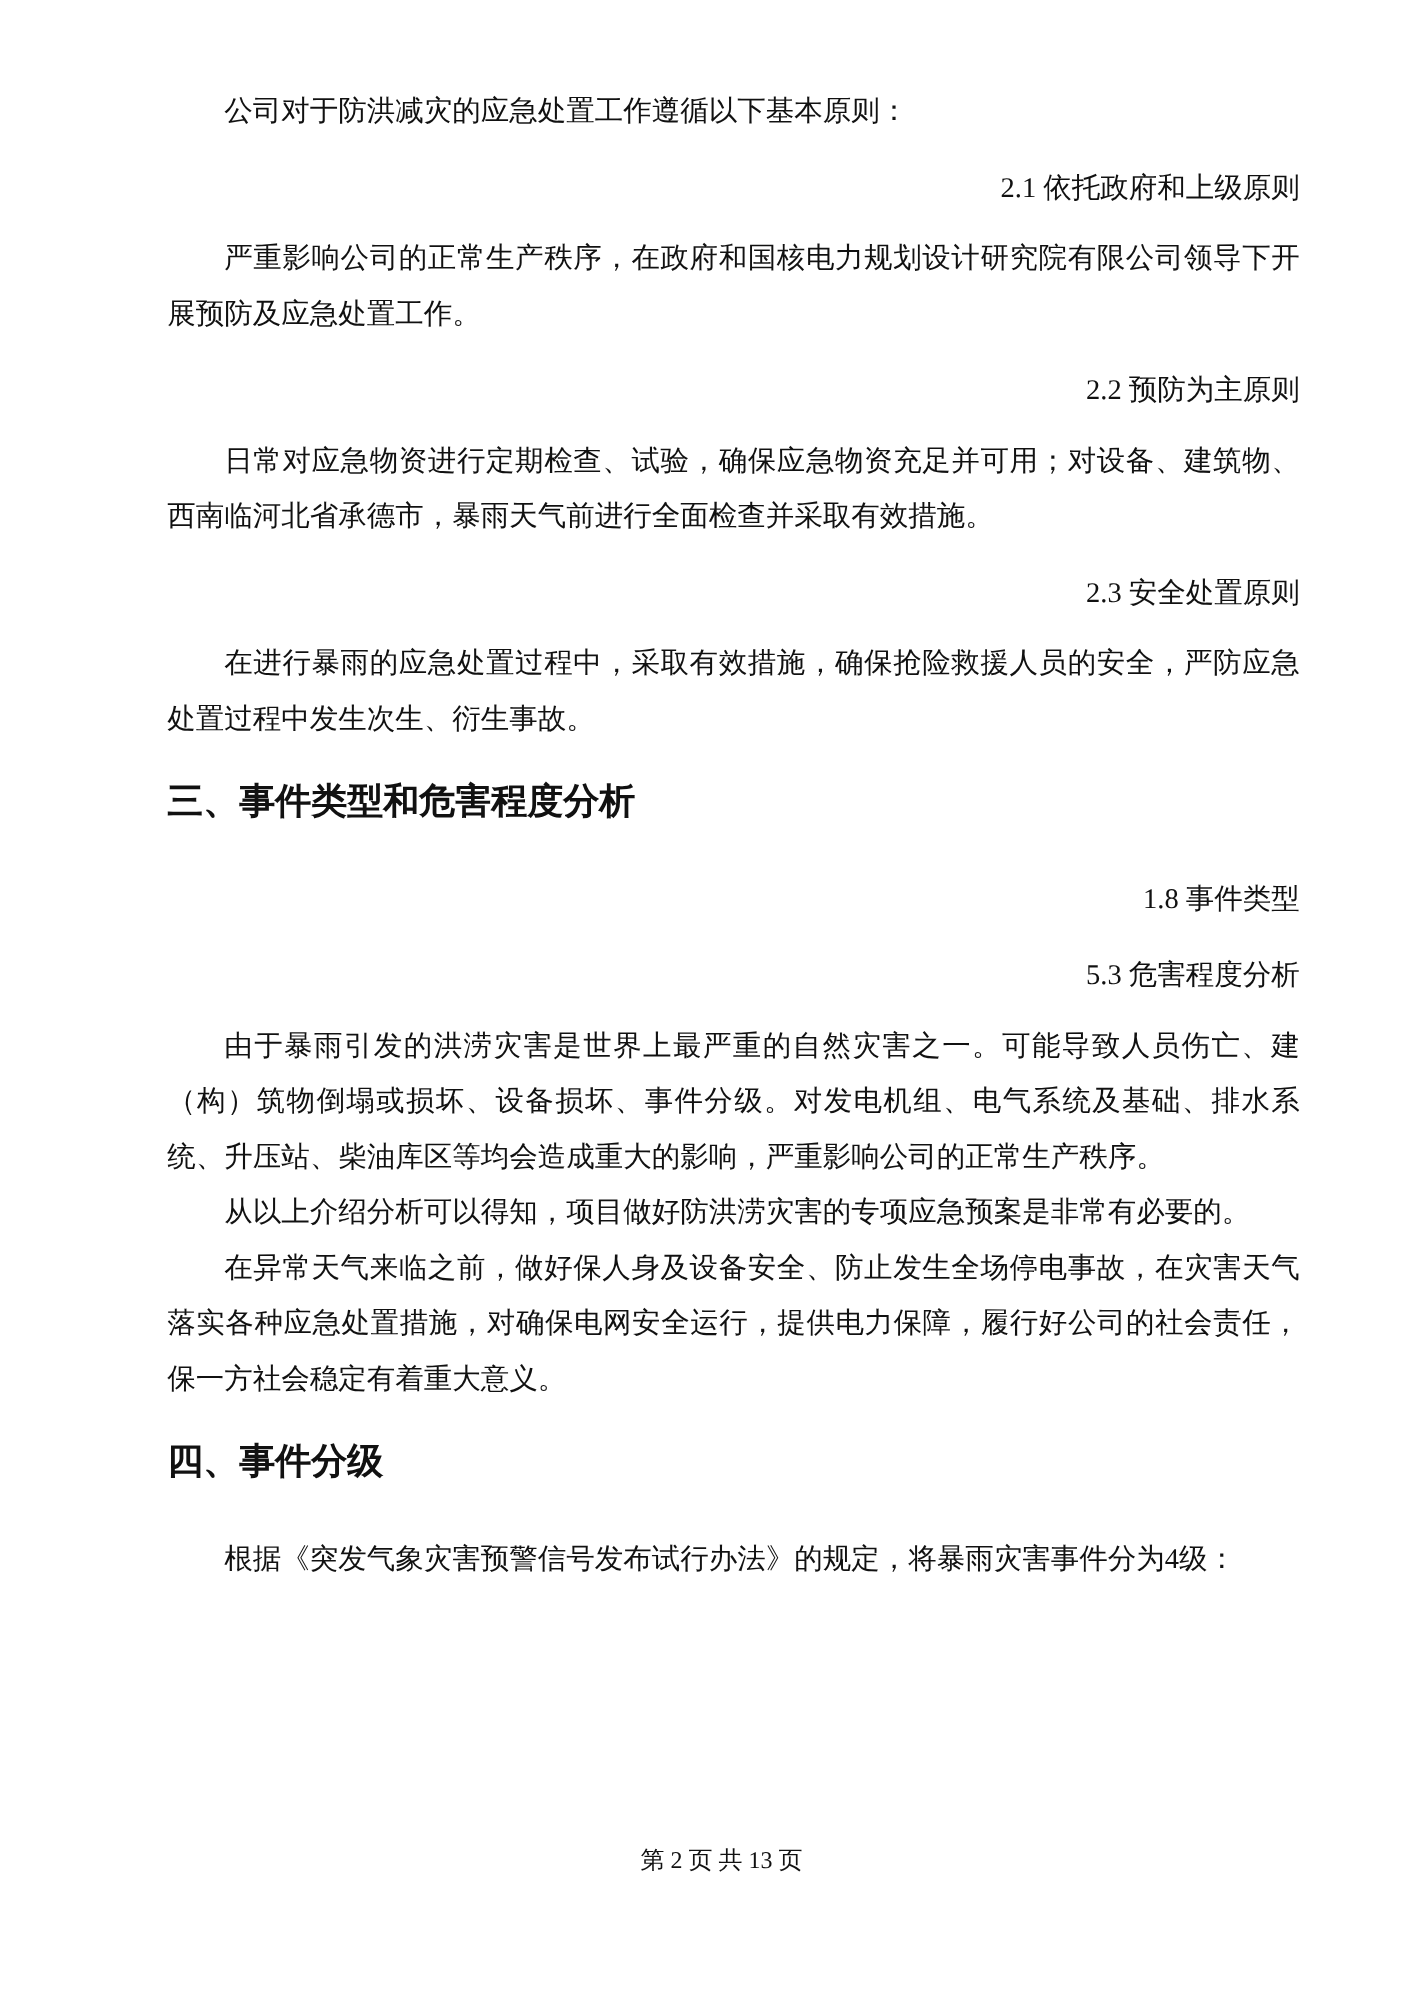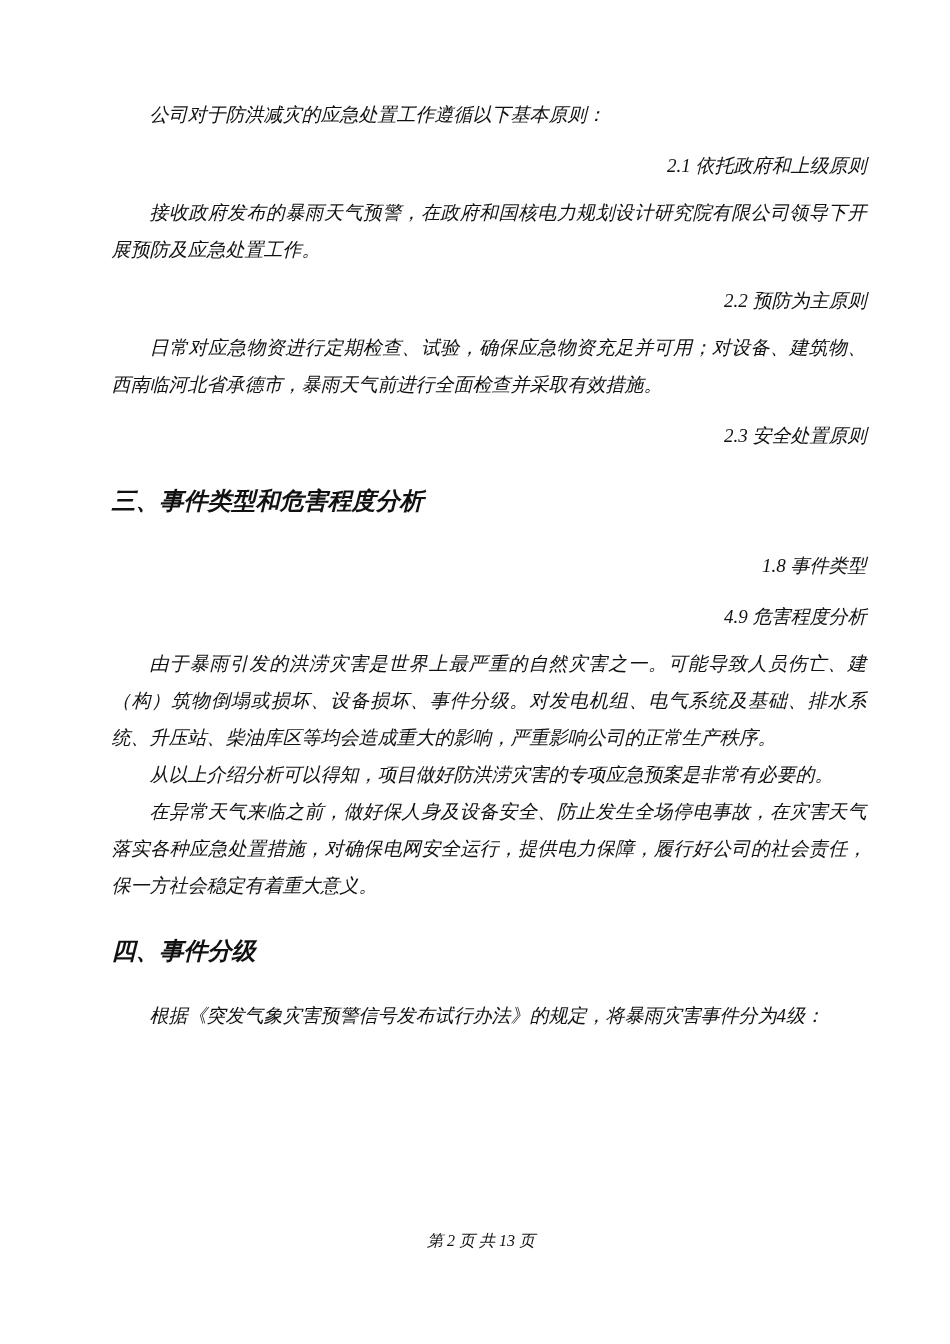--- a/index.html
+++ b/index.html
@@ -11,42 +11,41 @@
     position:relative;
     width:929px;
     height:1344px;
     margin:0 auto;
     background:var(--bg);
     color:var(--text);
     font-family:"Liberation Serif","DejaVu Serif",serif;
     font-size:19px;
     line-height:37px;
     box-sizing:border-box;
-    padding:96px 73px 0 101px;
+    padding:56px 73px 0 101px;
     overflow:hidden;
-    font-style:italic;
   }
   p.body{
     margin:0;
     text-align:justify;
   }
   .indent{text-indent:2em;}
   .h2{
     font-size:19px;
     font-weight:normal;
     line-height:37px;
     margin:14px 0 10px 0;
     text-align:right;
   }
   .h1{
     font-family:"Liberation Sans","DejaVu Sans",sans-serif;
     font-size:24px;
     font-weight:bold;
     line-height:40px;
-    margin:27px 0 26px 0;
+    margin:17px 0 26px 0;
   }
   .footer{
     position:absolute;
     left:12px;
     right:0;
     top:1230px;
     text-align:center;
     font-size:16px;
     line-height:22px;
     color:var(--text);
@@ -54,35 +53,36 @@
 </style>
 </head>
 <body>
 
 <div class="page">
 
   <p class="body indent">公司对于防洪减灾的应急处置工作遵循以下基本原则：</p>
 
   <h3 class="h2">2.1 依托政府和上级原则</h3>
 
-  <p class="body indent">接收政府发布的暴雨天气预警，在政府和国核电力规划设计研究院有限公司领导下开展预防及应急处置工作。</p>
+  <p class="body indent">严重影响公司的正常生产秩序，在政府和国核电力规划设计研究院有限公司领导下开展预防及应急处置工作。</p>
 
   <h3 class="h2">2.2 预防为主原则</h3>
 
   <p class="body indent">日常对应急物资进行定期检查、试验，确保应急物资充足并可用；对设备、建筑物、西南临河北省承德市，暴雨天气前进行全面检查并采取有效措施。</p>
 
   <h3 class="h2">2.3 安全处置原则</h3>
 
+  <p class="body indent">在进行暴雨的应急处置过程中，采取有效措施，确保抢险救援人员的安全，严防应急处置过程中发生次生、衍生事故。</p>
 
   <h2 class="h1">三、事件类型和危害程度分析</h2>
 
   <h3 class="h2">1.8 事件类型</h3>
 
 
-  <h3 class="h2">4.9 危害程度分析</h3>
+  <h3 class="h2">5.3 危害程度分析</h3>
 
   <p class="body indent">由于暴雨引发的洪涝灾害是世界上最严重的自然灾害之一。可能导致人员伤亡、建（构）筑物倒塌或损坏、设备损坏、事件分级。对发电机组、电气系统及基础、排水系统、升压站、柴油库区等均会造成重大的影响，严重影响公司的正常生产秩序。</p>
 
   <p class="body indent">从以上介绍分析可以得知，项目做好防洪涝灾害的专项应急预案是非常有必要的。</p>
 
   <p class="body indent">在异常天气来临之前，做好保人身及设备安全、防止发生全场停电事故，在灾害天气落实各种应急处置措施，对确保电网安全运行，提供电力保障，履行好公司的社会责任，保一方社会稳定有着重大意义。</p>
 
   <h2 class="h1">四、事件分级</h2>
 
   <p class="body indent">根据《突发气象灾害预警信号发布试行办法》的规定，将暴雨灾害事件分为4级：</p>

